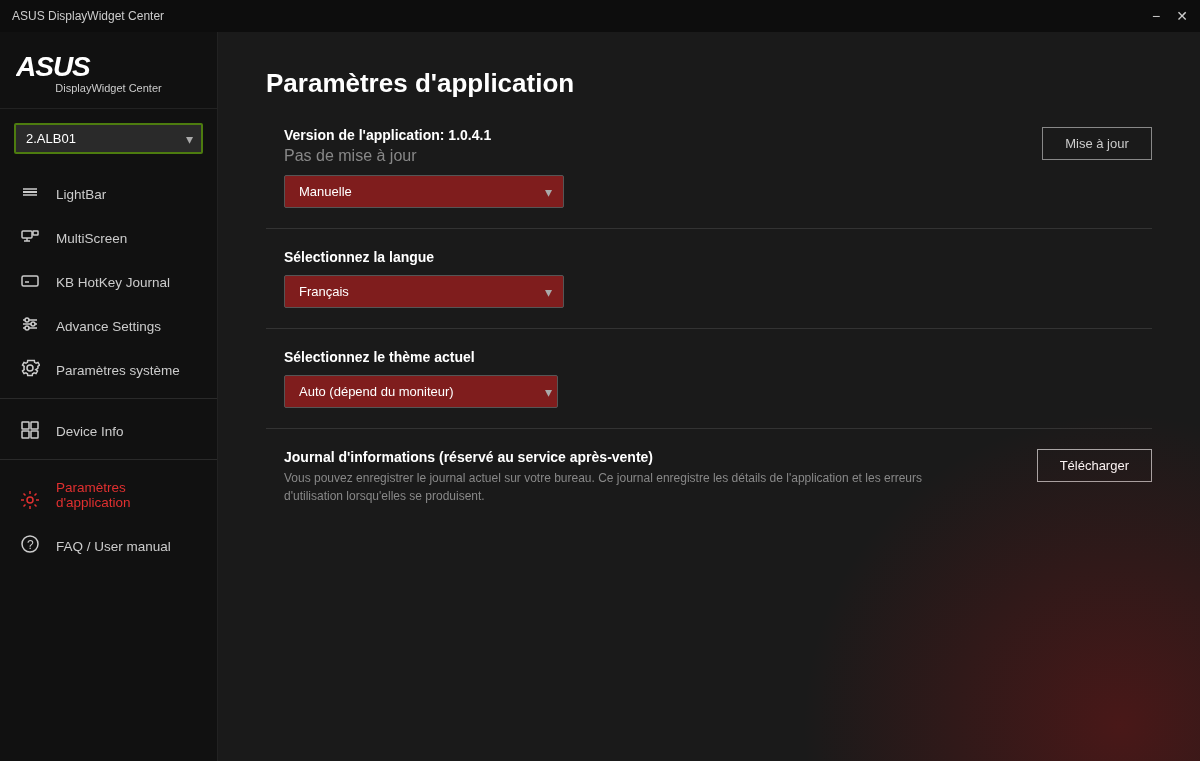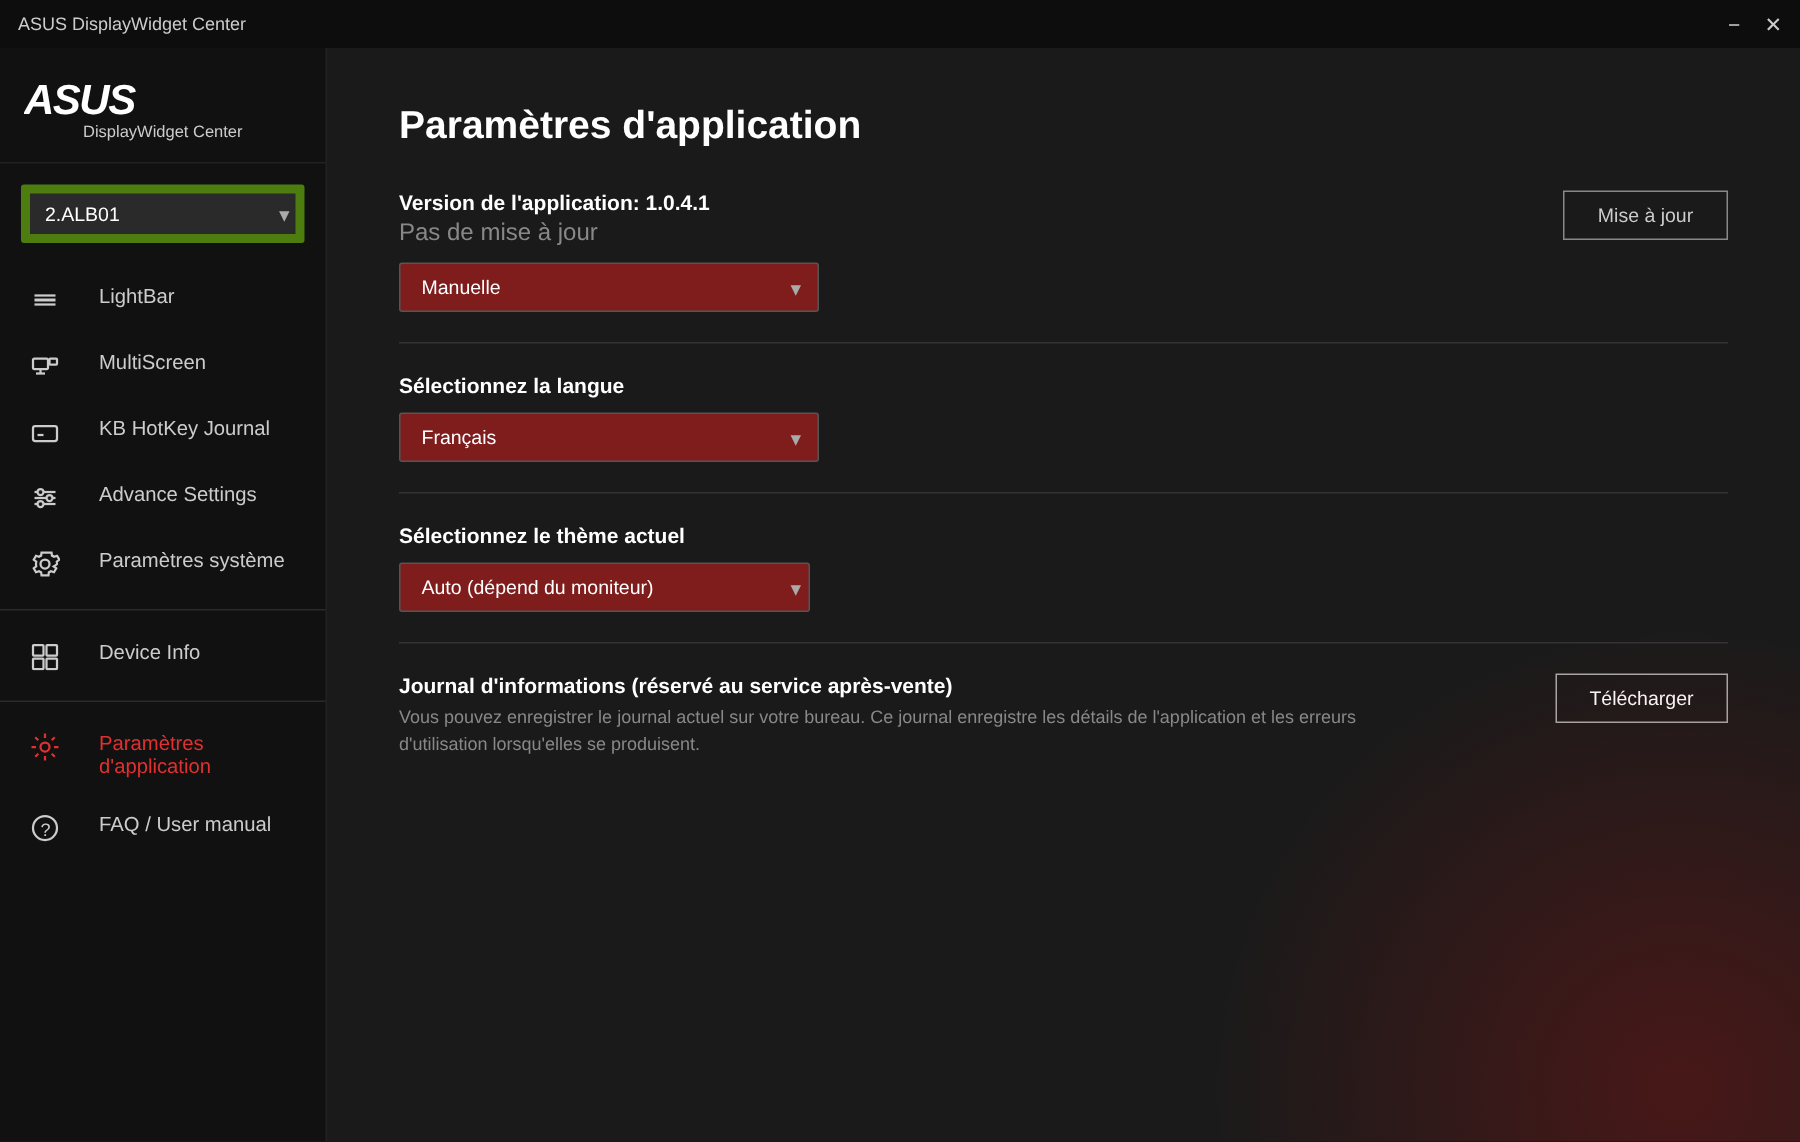--- a/index.html
+++ b/index.html
@@ -74,21 +74,21 @@
       margin-top: 2px;
     }
 
     .device-selector {
       margin: 14px 14px 10px;
     }
     .device-selector select {
       width: 100%;
       background: #2a2a2a;
       color: #fff;
-      border: 6px solid #4d7c0f;
+      border: 2px solid #4d7c0f;
       padding: 6px 10px;
       font-size: 13px;
       appearance: none;
       -webkit-appearance: none;
       cursor: pointer;
       border-radius: 2px;
     }
     .device-selector-wrap {
       position: relative;
     }
@@ -104,22 +104,22 @@
 
     .sidebar-nav {
       flex: 1;
       display: flex;
       flex-direction: column;
       padding-top: 6px;
     }
 
     .nav-item {
       display: flex;
-      align-items: flex-start;
-      gap: 26px;
+      align-items: flex-end;
+      gap: 16px;
       padding: 12px 20px;
       color: #ccc;
       cursor: pointer;
       font-size: 13.5px;
       transition: background 0.15s;
     }
     .nav-item.active {
       color: #e03030;
     }
     .nav-icon {
@@ -167,20 +167,21 @@
 
     .page-title {
       font-size: 26px;
       font-weight: 600;
       color: #fff;
       margin-bottom: 28px;
     }
 
     .section {
       margin-bottom: 8px;
+      margin-left: 18px;
     }
 
     .section-label {
       font-size: 14px;
       font-weight: 600;
       color: #fff;
       margin-bottom: 4px;
     }
     .section-sublabel {
       font-size: 16px;

